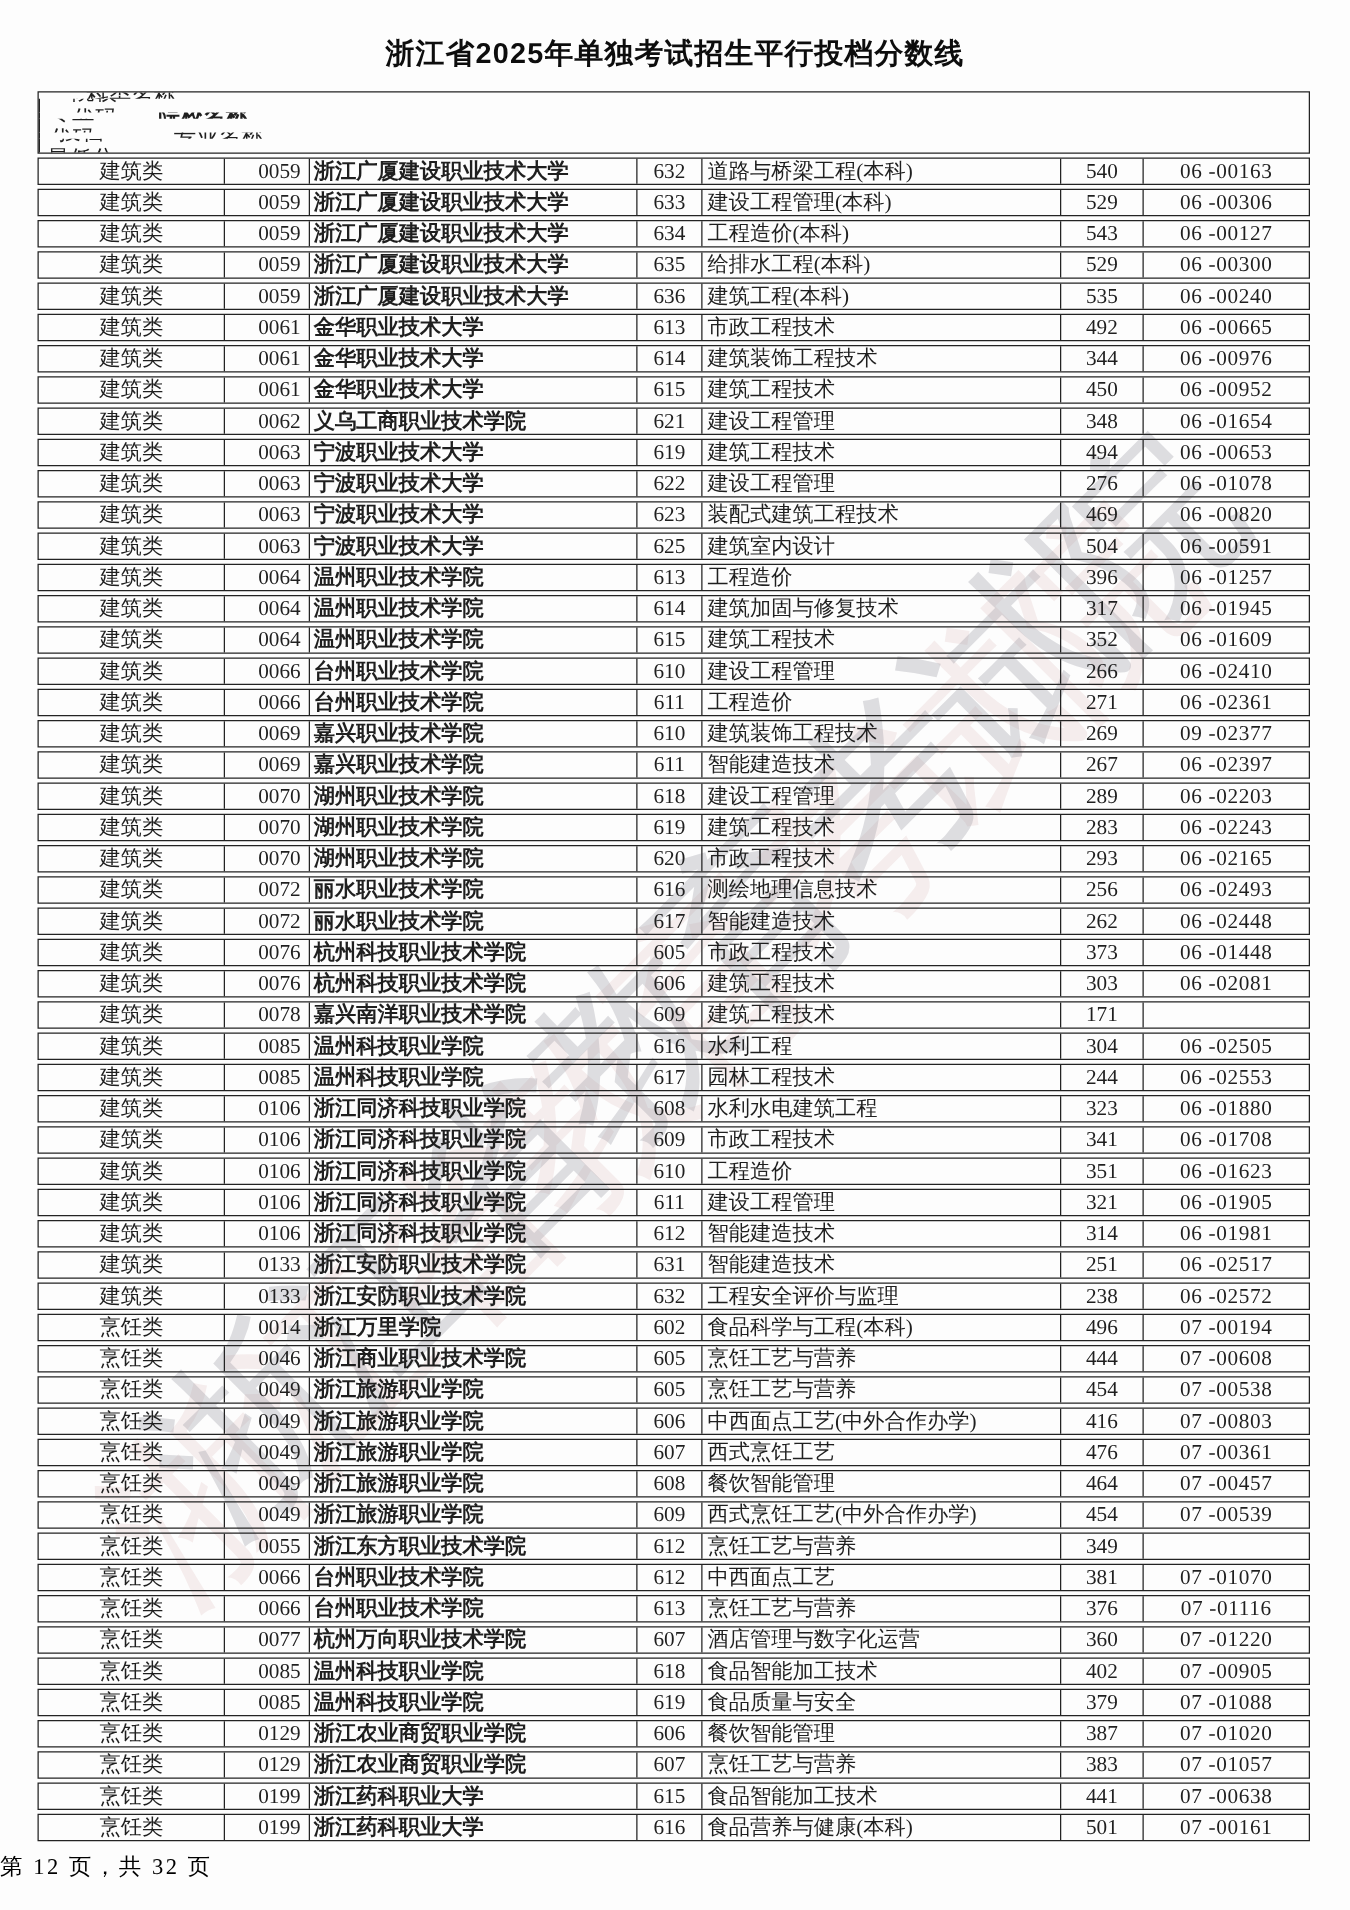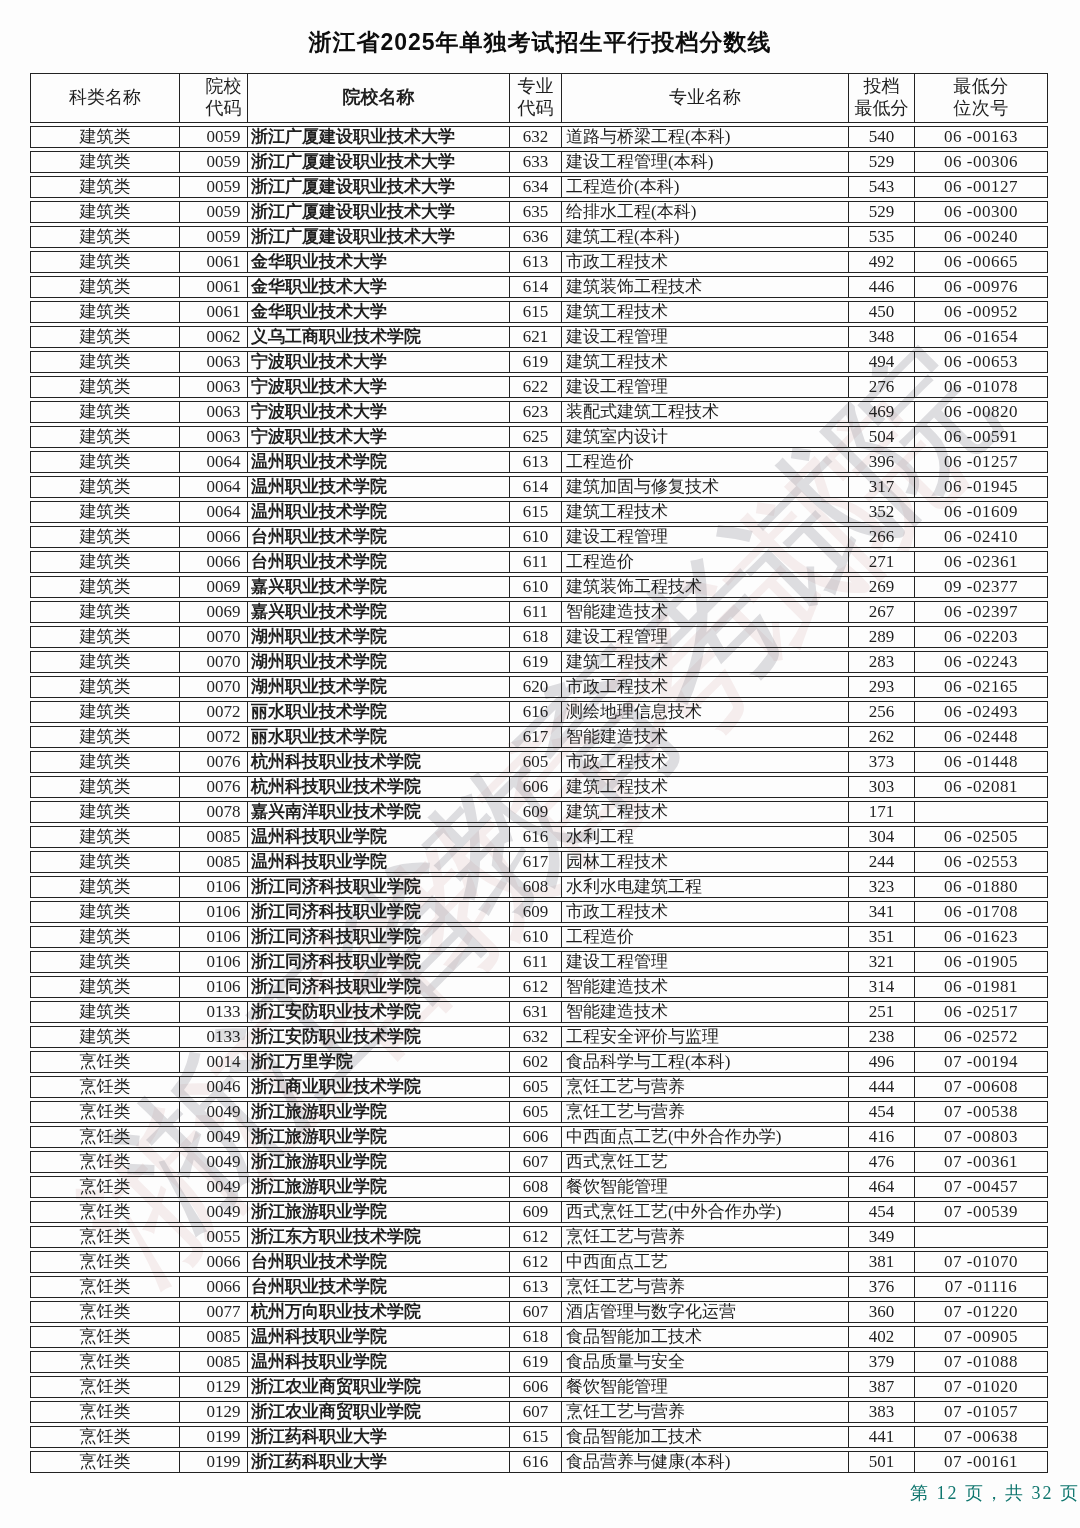--- a/index.html
+++ b/index.html
@@ -23,40 +23,40 @@
     text-align:center; font-size:23px; font-weight:bold; color:#0d0d0d;
     font-family:"Liberation Sans","DejaVu Sans",sans-serif;
     letter-spacing:1px; z-index:2;
   }
   .table { position:absolute; left:30px; top:73px; width:1018px; z-index:1; }
   .t-row {
     display:flex; align-items:stretch; box-sizing:border-box;
     border:1.5px solid #232323; margin-bottom:2.5px;
     height:22.5px; background:transparent;
   }
-  .t-header { height:50px; }
+  .t-header { height:50px;flex-direction:column; }
   .cell {
     box-sizing:border-box; display:flex; align-items:center; justify-content:center;
     font-size:17px; line-height:1.08; white-space:nowrap; overflow:hidden;
   }
   .cell + .cell { border-left:1.5px solid #232323; }
   .c1 { width:148px; }
   .c2 { width:68px;padding-left:20px; }
   .c3 { width:262px; justify-content:flex-start; padding-left:3px;font-weight:bold; }
   .c4 { width:52px; }
   .c5 { width:287px; justify-content:flex-start; padding-left:4px; }
   .c6 { width:66px; }
   .c7 { flex:1; letter-spacing:0.5px; }
   .t-header .cell {
     white-space:pre-line; text-align:center; font-size:18px; line-height:1.2;
   }
   .t-header .c3, .t-header .c5 { justify-content:center; padding-left:0; }
   .footer {
     position:absolute; top:1481px; left:0; width:100%;
-    text-align:right; font-size:18px; letter-spacing:2px; color:#0f766e; z-index:2;
+    text-align:left; font-size:18px; letter-spacing:2px; color:#000000; z-index:2;
   }
 </style>
 </head>
 <body>
 
 <div class="page">
   <div class="watermark wm2">浙江省教育考试院</div>
   <div class="watermark wm1">浙江省教育考试院</div>
   <h1 class="title">浙江省2025年单独考试招生平行投档分数线</h1>
   <div class="table">
@@ -127,21 +127,21 @@
           <div class="cell c5">市政工程技术</div>
           <div class="cell c6">492</div>
           <div class="cell c7">06 -00665</div>
         </div>
         <div class="t-row">
           <div class="cell c1">建筑类</div>
           <div class="cell c2">0061</div>
           <div class="cell c3">金华职业技术大学</div>
           <div class="cell c4">614</div>
           <div class="cell c5">建筑装饰工程技术</div>
-          <div class="cell c6">446</div>
+          <div class="cell c6">344</div>
           <div class="cell c7">06 -00976</div>
         </div>
         <div class="t-row">
           <div class="cell c1">建筑类</div>
           <div class="cell c2">0061</div>
           <div class="cell c3">金华职业技术大学</div>
           <div class="cell c4">615</div>
           <div class="cell c5">建筑工程技术</div>
           <div class="cell c6">450</div>
           <div class="cell c7">06 -00952</div>

